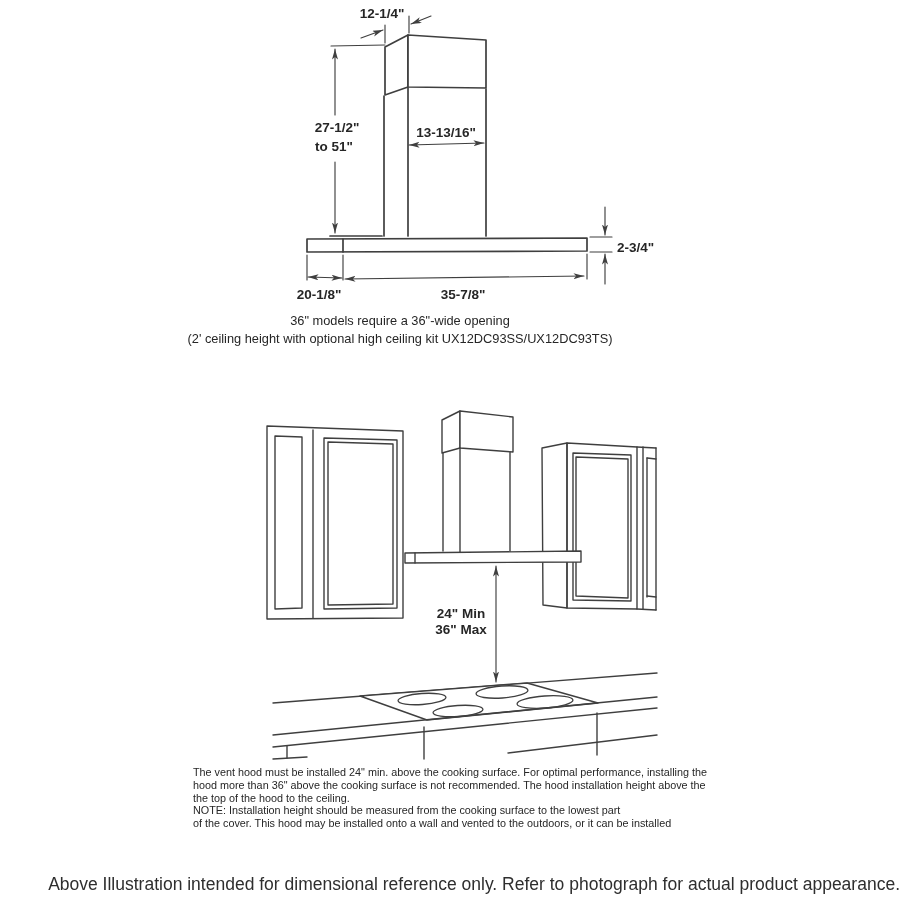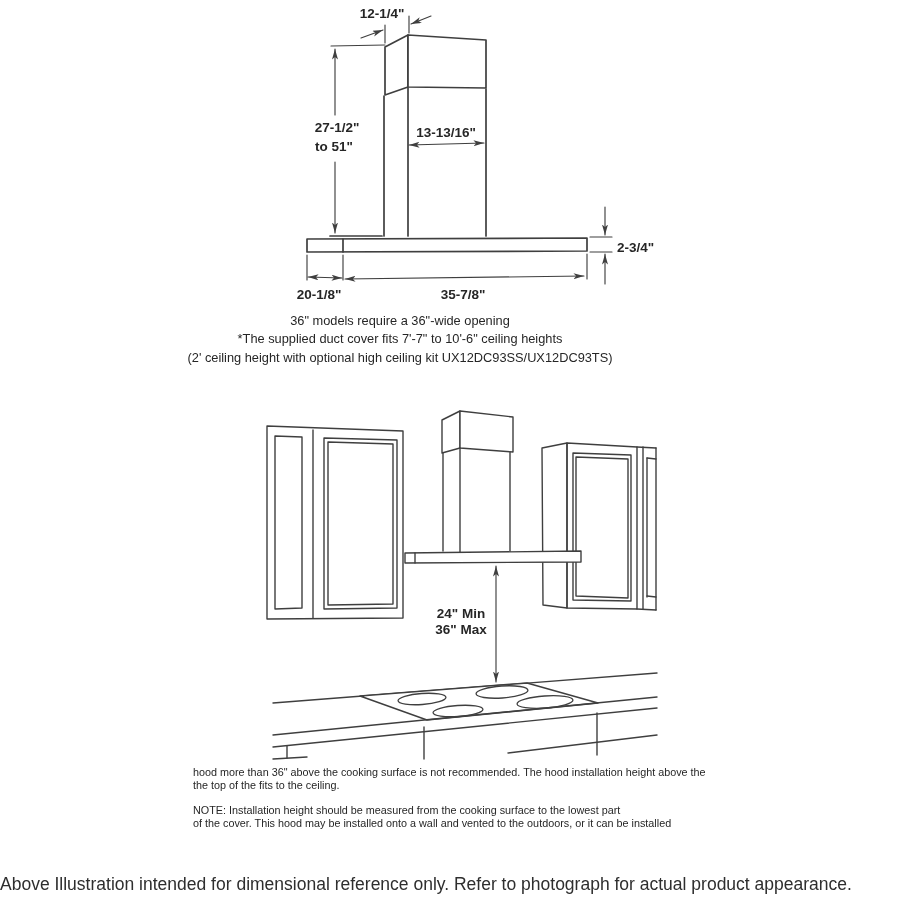--- a/index.html
+++ b/index.html
@@ -12,21 +12,21 @@
   .b ellipse{stroke:#3f3f3f;stroke-width:1.3;fill:#ffffff;}
   .dim line{stroke-width:1.15;}
   .wf{fill:#ffffff !important;}
   .dlabel{font-family:"Liberation Sans",sans-serif;font-weight:bold;font-size:13.5px;fill:#262626;}
   .mid{text-anchor:middle;}
   .specnotes{position:absolute;left:50px;top:312px;width:700px;text-align:center;
              font-size:12.8px;line-height:18.4px;white-space:nowrap;}
   .bodytext{position:absolute;left:193px;font-size:10.8px;line-height:13.2px;white-space:nowrap;}
   #para1{top:766px;}
   #notepara{top:804px;}
-  #footer{position:absolute;left:0;top:874px;width:900px;text-align:left;
+  #footer{position:absolute;left:0;top:874px;width:900px;text-align:right;
           font-size:17.5px;color:#2e2e2e;white-space:nowrap;}
 </style>
 </head>
 <body>
 
 <div id="page">
 
   <svg id="art" width="900" height="900" viewBox="0 0 900 900" class="draw">
     <defs>
       <marker id="ah" markerUnits="userSpaceOnUse" markerWidth="14" markerHeight="10" refX="10.5" refY="3" orient="auto-start-reverse">
@@ -151,27 +151,27 @@
 
     <g class="dim">
       <line x1="496" y1="566" x2="496" y2="682" stroke-width="1.3" marker-start="url(#ah)" marker-end="url(#ah)"></line>
       <text class="dlabel mid" x="461" y="618">24" Min</text>
       <text class="dlabel mid" x="461" y="634">36" Max</text>
     </g>
   </svg>
 
   <div class="specnotes">
     <div>36" models require a 36"-wide opening</div>
-    <div>*The supplied duct cover fits 7'-7" to 10'-6" ceiling heights</div>
     <div>(2' ceiling height with optional high ceiling kit UX12DC93SS/UX12DC93TS)</div>
   </div>
 
   <div id="para1" class="bodytext">
+    <div>The vent hood must be installed 24" min. above the cooking surface. For optimal performance, installing the</div>
     <div>hood more than 36" above the cooking surface is not recommended. The hood installation height above the</div>
-    <div>the top of the fits to the ceiling.</div>
+    <div>the top of the hood to the ceiling.</div>
   </div>
 
   <div id="notepara" class="bodytext">
     <div>NOTE: Installation height should be measured from the cooking surface to the lowest part</div>
     <div>of the cover. This hood may be installed onto a wall and vented to the outdoors, or it can be installed</div>
   </div>
 
   <div id="footer">Above Illustration intended for dimensional reference only. Refer to photograph for actual product appearance.</div>
 
 </div>

